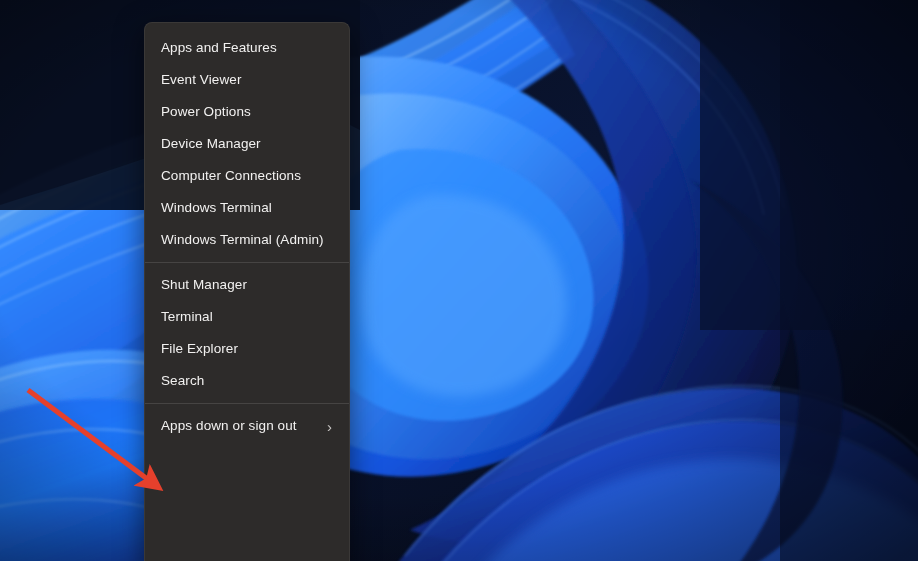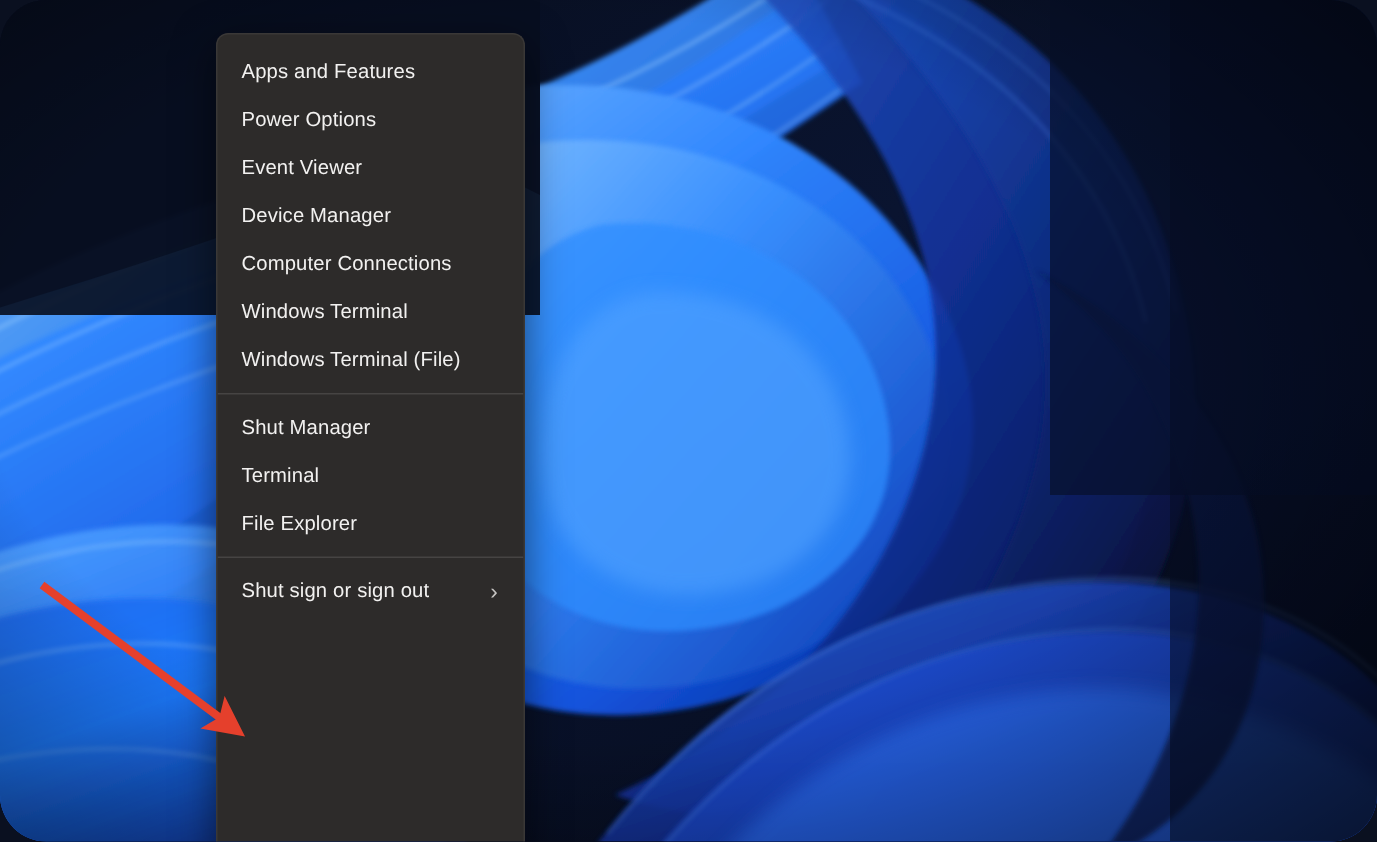--- a/index.html
+++ b/index.html
@@ -8,21 +8,20 @@
     overflow: hidden;
     background: #0a1020;
     font-family: "Liberation Sans", sans-serif;
   }
 
   #screen {
     position: relative;
     width: 918px;
     height: 561px;
     overflow: hidden;
-    border-radius: 31px;
   }
 
   
   #wallpaper {
     position: absolute;
     inset: 0;
     background: #060b18;
     overflow: hidden;
   }
   #wallpaper svg { position:absolute; inset:0; width:100%; height:100%; display:block; }
@@ -225,58 +224,61 @@
     </svg>
   </div>
 
   <div id="context-menu">
 
     <div class="menu-group">
       <div class="menu-item">
         <span class="label">Apps and Features</span>
       </div>
       <div class="menu-item">
+        <span class="label">Event Viewer</span>
+      </div>
+      <div class="menu-item">
         <span class="label">Power Options</span>
       </div>
       <div class="menu-item">
-        <span class="label">Event Viewer</span>
-      </div>
-      <div class="menu-item">
         <span class="label">Device Manager</span>
       </div>
       <div class="menu-item">
         <span class="label">Computer Connections</span>
       </div>
       <div class="menu-item">
         <span class="label">Windows Terminal</span>
       </div>
       <div class="menu-item">
-        <span class="label">Windows Terminal (File)</span>
+        <span class="label">Windows Terminal (Admin)</span>
       </div>
     </div>
 
     <div class="menu-sep"></div>
 
     <div class="menu-group">
       <div class="menu-item">
         <span class="label">Shut Manager</span>
       </div>
       <div class="menu-item">
         <span class="label">Terminal</span>
       </div>
       <div class="menu-item">
         <span class="label">File Explorer</span>
       </div>
+      <div class="menu-item">
+        <span class="label">Search</span>
+      </div>
     </div>
 
     <div class="menu-sep"></div>
 
     <div class="menu-group">
       <div class="menu-item">
-        <span class="label">Shut sign or sign out</span>
+        <span class="label">Apps down or sign out</span>
         <span class="chev">›</span>
       </div>
 
     </div>
 
   </div>
 
   <svg id="annotation-arrow" viewBox="0 0 918 561">
     <defs>
       <marker id="arrowHead" markerWidth="5.2" markerHeight="5.2" refX="2.0" refY="2.6" orient="auto" markerUnits="strokeWidth">

